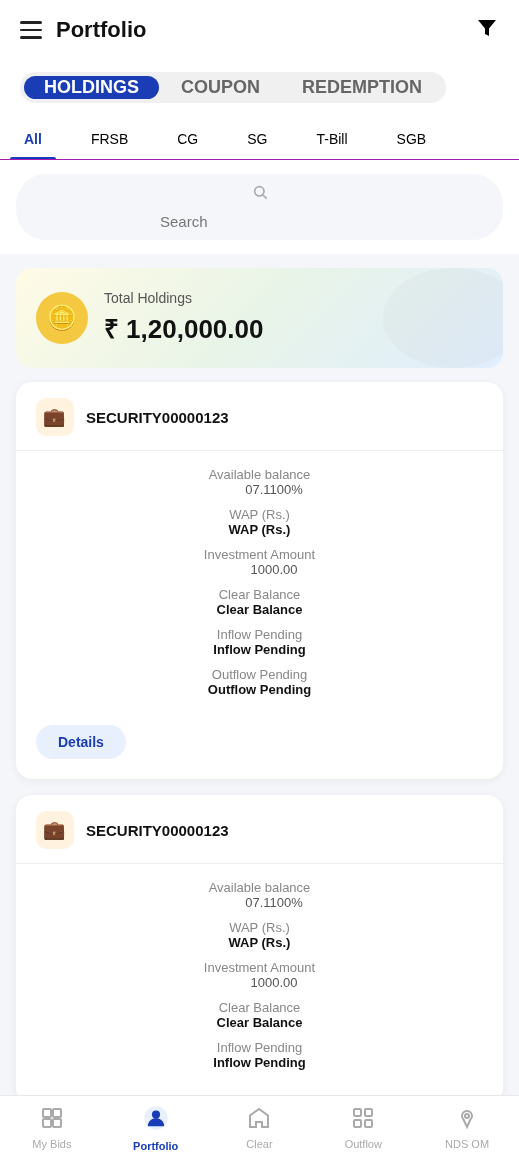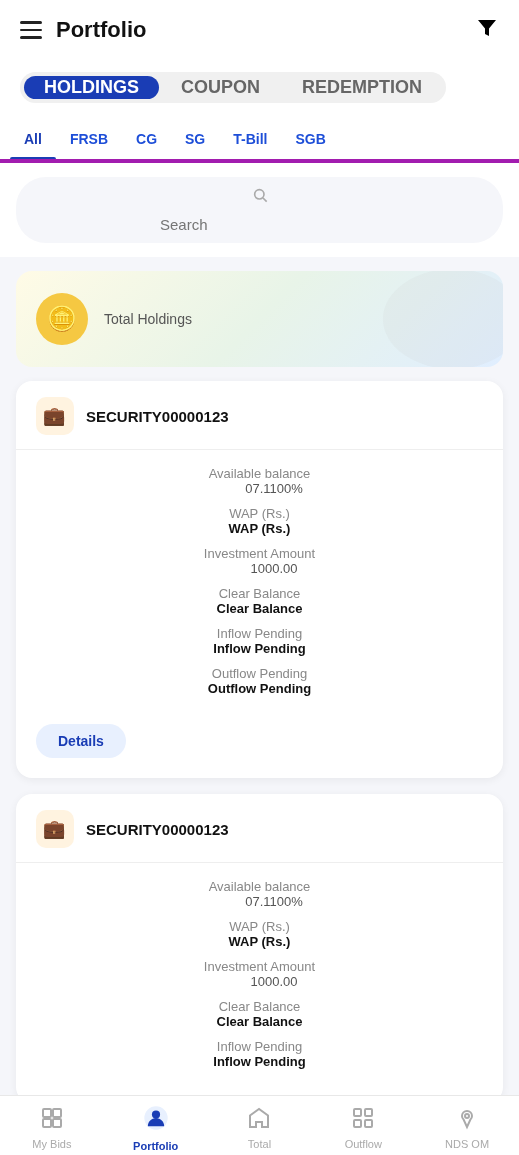--- a/index.html
+++ b/index.html
@@ -73,29 +73,30 @@
     .tab-pill.active {
       background: #1a3db5;
       color: #fff;
     }
 
     
     .sub-tabs {
       display: flex;
       background: #fff;
       padding: 0 10px;
-      border-bottom: 4px solid #a21caf;
+      border-bottom: 1px solid #a21caf;
+      gap: 21px;
     }
     .sub-tab {
       padding: 12px 14px;
       font-size: 14px;
-      color: #1d4ed8;
+      color: #000000;
       cursor: pointer;
       position: relative;
-      font-weight: 700;
+      font-weight: 400;
     }
     .sub-tab.active {
       color: #1a3db5;
       font-weight: 700;
     }
     .sub-tab.active::after {
       content: '';
       position: absolute;
       bottom: 0;
       left: 0;
@@ -344,20 +345,21 @@
     </div>
   </div>
 </div>
 
 <div class="main-content">
 
   <div class="holdings-card">
     <div class="coins-icon">🪙</div>
     <div class="holdings-text">
       <div class="label">Total Holdings</div>
+      <div class="amount">₹ 1,20,000.00</div>
     </div>
   </div>
 
   <div class="security-card">
     <div class="security-header">
       <div class="security-icon">💼</div>
       <span class="security-id">SECURITY00000123</span>
     </div>
     <div class="security-details">
       <div class="detail-row">
@@ -442,21 +444,21 @@
     </span>
     <span class="nav-label active">Portfolio</span>
   </div>
 
   <div class="nav-item">
     <span>
       <svg width="24" height="24" viewBox="0 0 24 24" fill="none" stroke="#aaa" stroke-width="2">
         <path d="M3 9.5L12 3l9 6.5V21H15v-5h-6v5H3V9.5z"></path>
       </svg>
     </span>
-    <span class="nav-label">Total</span>
+    <span class="nav-label">Clear</span>
   </div>
 
   <div class="nav-item">
     <span>
       <svg width="24" height="24" viewBox="0 0 24 24" fill="none" stroke="#aaa" stroke-width="2">
         <rect x="3" y="3" width="7" height="7" rx="1"></rect>
         <rect x="14" y="3" width="7" height="7" rx="1"></rect>
         <rect x="3" y="14" width="7" height="7" rx="1"></rect>
         <rect x="14" y="14" width="7" height="7" rx="1"></rect>
       </svg>

